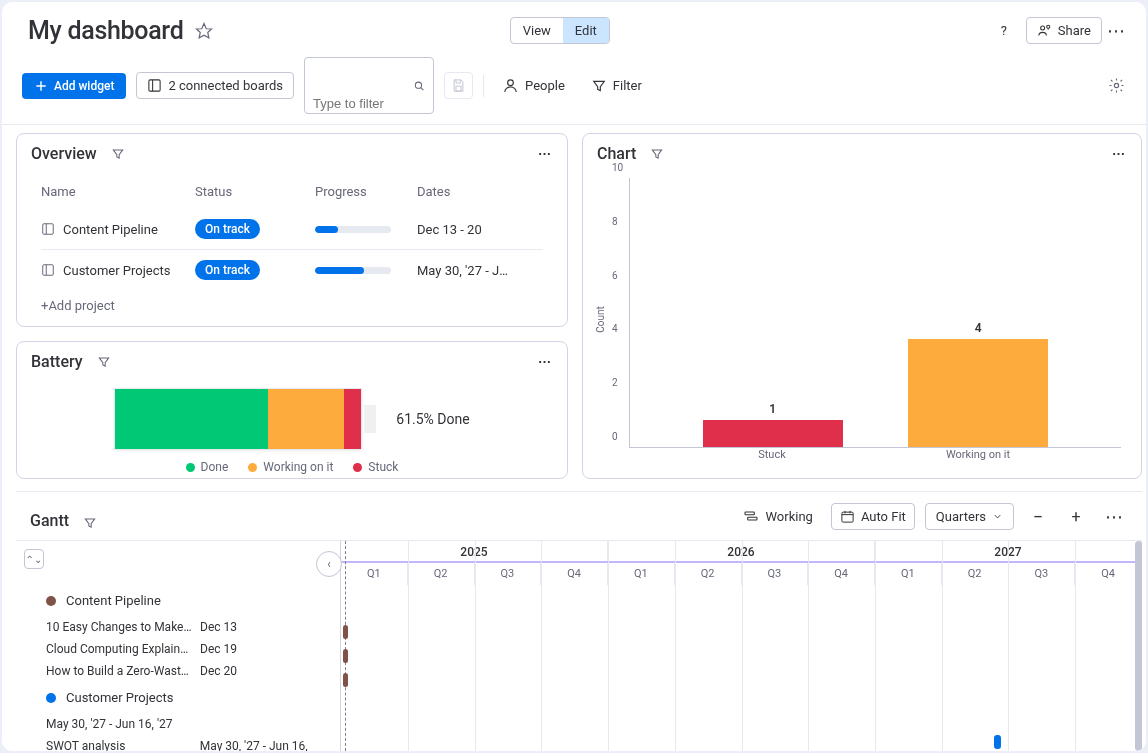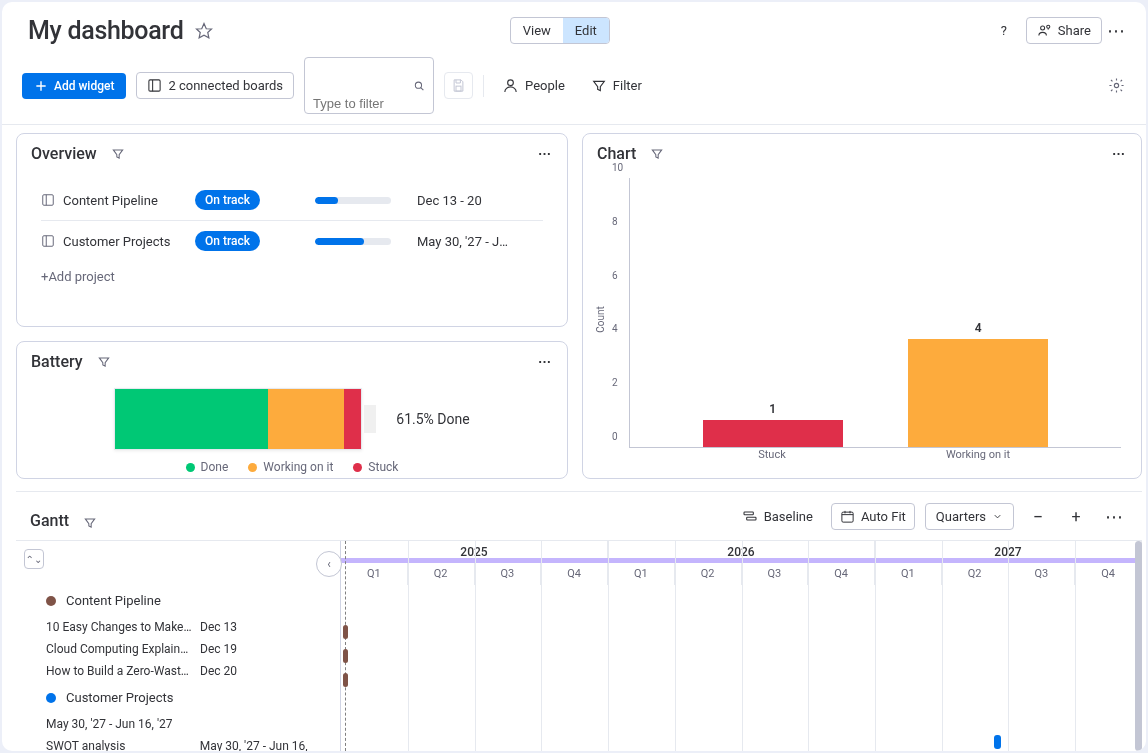--- a/index.html
+++ b/index.html
@@ -76,21 +76,21 @@
   .gleft{width:325px;border-right:1px solid #d0d4e4;overflow:hidden;}
   .gcollapse{position:absolute;left:8px;top:8px;border:1px solid #c3c6d4;border-radius:4px;width:20px;height:20px;display:flex;align-items:center;justify-content:center;cursor:pointer;font-size:10px;color:#676879;background:#fff;}
   .gchevron{position:absolute;left:300px;top:10px;width:26px;height:26px;border:1px solid #c3c6d4;border-radius:50%;display:flex;align-items:center;justify-content:center;cursor:pointer;background:#fff;z-index:3;font-size:12px;color:#676879;}
   .glist{padding-top:44px;font-size:13px;}
   .ggroup{padding:8px 14px 8px 30px;font-size:13px;display:flex;align-items:center;gap:10px;}
   .gdot{width:10px;height:10px;border-radius:50%;}
   .gitem{display:flex;padding:4px 14px 4px 30px;font-size:12px;color:#323338;}
   .gitem .nm{width:154px;overflow:hidden;text-overflow:ellipsis;white-space:nowrap;padding-right:8px;}
   .gitem .dt{color:#323338;}
   .gright{flex:1;position:relative;overflow:hidden;}
-  .gyears{display:flex;height:22px;border-bottom:5px solid #c4b5fd;}
+  .gyears{display:flex;height:22px;border-bottom:2px solid #c4b5fd;}
   .gy{flex:1;text-align:center;font-size:12px;border-right:1px solid #e6e9ef;line-height:22px;font-weight:500;}
   .gq{display:flex;height:22px;}
   .gq span{flex:1;text-align:center;font-size:11px;color:#676879;border-right:1px solid #e6e9ef;line-height:22px;}
   .ggrid{position:absolute;left:0;right:0;top:44px;bottom:0;}
   .ggrid .vline{position:absolute;top:-44px;bottom:0;width:1px;background:#e6e9ef;}
   .ggrid .today{border-right:1px dashed #808080; position:absolute;top:-44px;bottom:0;width:1px;background:transparent;}
   .gmark{position:absolute;width:5px;height:14px;border-radius:3px;}
   svg{display:block;}
 </style>
 </head>
@@ -182,20 +182,26 @@
           <div class="whead">
             <div class="wtitle">Overview</div>
             <span class="wfilter">
                 <svg width="14" height="14" viewBox="0 0 24 24" fill="none" stroke="currentColor" stroke-width="1.8">
                   <path d="M4 5h16l-6 8v6l-4-2v-4z"></path>
                 </svg>
               </span>
             <span class="wmenu">⋯</span>
           </div>
           <div class="ov-body">
+            <div class="ov-head">
+              <div class="col-name">Name</div>
+              <div class="col-status">Status</div>
+              <div class="col-prog">Progress</div>
+              <div class="col-dates">Dates</div>
+            </div>
             <div id="ov-rows">
                 <div class="ov-row">
                   <div class="col-name" style="display:flex;align-items:center;">
                     <span class="doc-ic">
                       <svg width="14" height="14" viewBox="0 0 24 24" fill="none" stroke="currentColor" stroke-width="1.7">
                         <rect x="3" y="3" width="18" height="18" rx="2"></rect>
                         <path d="M9 3v18"></path>
                       </svg>
                     </span>
                     <span>Content Pipeline</span>
@@ -305,21 +311,21 @@
             <svg width="14" height="14" viewBox="0 0 24 24" fill="none" stroke="currentColor" stroke-width="1.8">
               <path d="M4 5h16l-6 8v6l-4-2v-4z"></path>
             </svg>
           </span>
         <div class="gtools">
           <div class="link-btn">
             <svg width="16" height="16" viewBox="0 0 24 24" fill="none" stroke="currentColor" stroke-width="1.6">
                 <rect x="3" y="6" width="14" height="4" rx="1"></rect>
                 <rect x="7" y="14" width="14" height="4" rx="1"></rect>
               </svg>
-            <span>Baseline</span>
+            <span>Working</span>
           </div>
           <div class="link-btn" style="border:1px solid #c3c6d4;border-radius:4px;">
             <svg width="15" height="15" viewBox="0 0 24 24" fill="none" stroke="currentColor" stroke-width="1.6">
                 <rect x="3" y="5" width="18" height="16" rx="2"></rect>
                 <path d="M3 9h18M8 3v4M16 3v4"></path>
               </svg>
             <span>Auto Fit</span>
           </div>
           <div class="tbtn">
             <span>Quarters</span>

